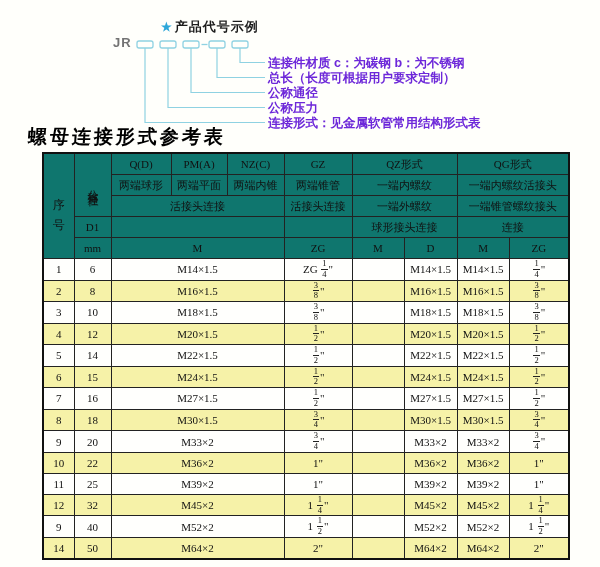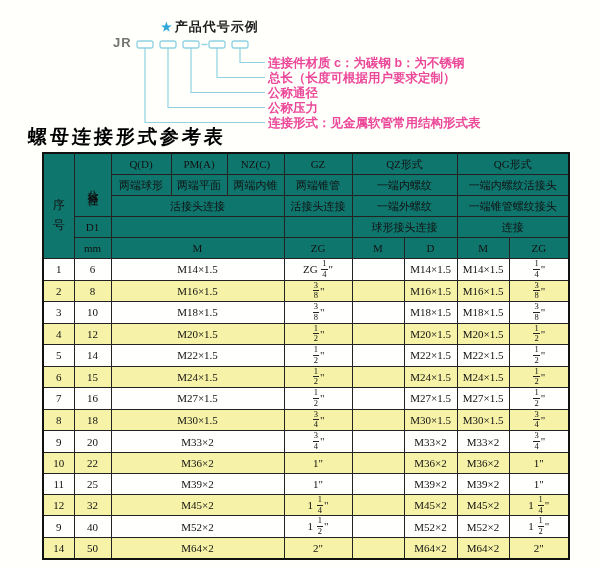--- a/index.html
+++ b/index.html
@@ -18,21 +18,21 @@
   .diagram-heading .star{color:#2da7d9;margin-right:2px;font-size:12px;}
   .code-prefix{
     position:absolute;left:113px;top:35px;
     font-family:"Liberation Sans", sans-serif;
     font-size:13px;font-weight:bold;color:#737373;letter-spacing:1px;
   }
   svg.connectors{position:absolute;left:0;top:0;}
   .code-label{
     position:absolute;left:268px;height:15px;line-height:14px;
     font-family:"Liberation Sans", sans-serif;
-    font-size:12.5px;font-weight:bold;color:#ec4899;white-space:nowrap;
+    font-size:12.5px;font-weight:bold;color:#6d28d9;white-space:nowrap;
   }
   
   .table-title{
     position:absolute;left:28px;top:124px;
     font-family:"DejaVu Serif", serif;
     font-size:19px;font-weight:bold;color:#000;
     letter-spacing:3px;transform:skewX(-4deg);
   }
   
   table.ref{

